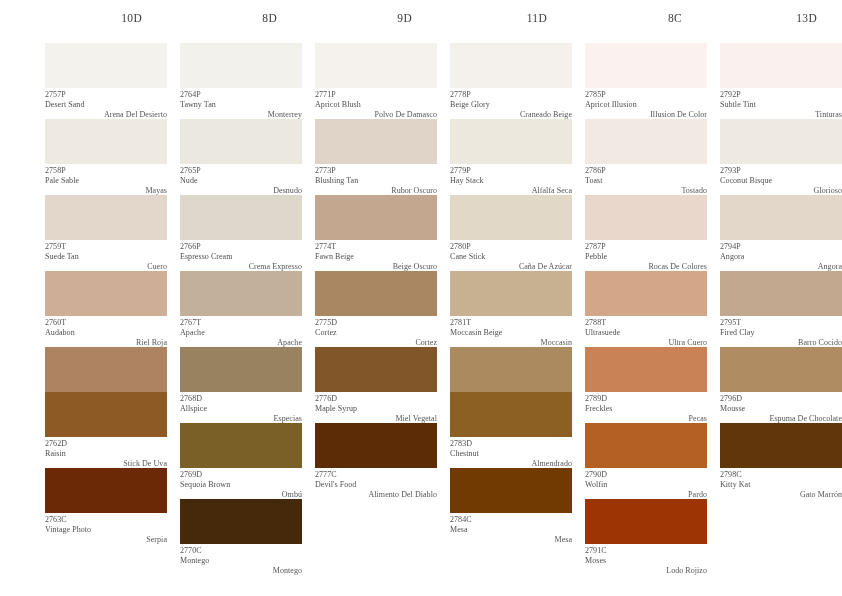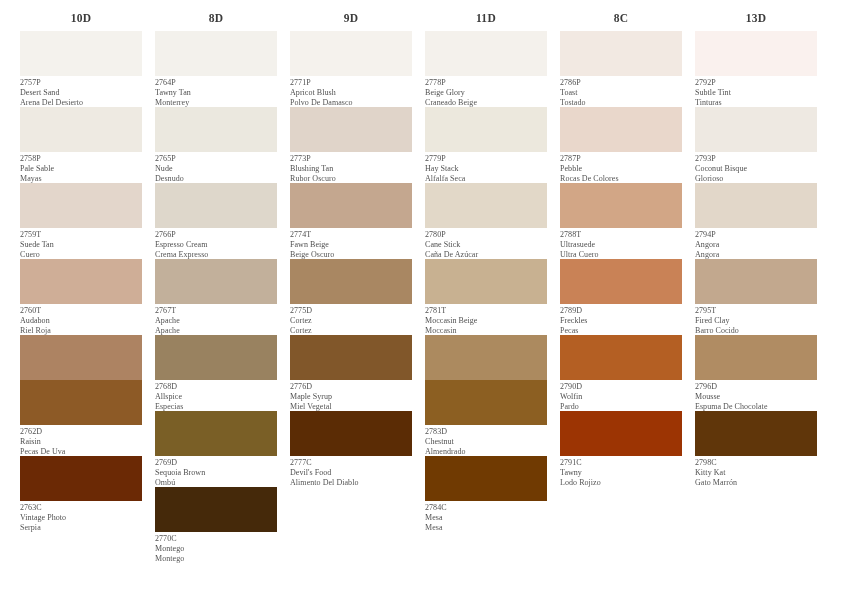--- a/index.html
+++ b/index.html
@@ -33,33 +33,34 @@
   .color-column {
     width: 122px;
     margin-right: 13px;
     display: flex;
     flex-direction: column;
   }
   .color-column:last-child {
     margin-right: 0;
   }
   .column-header {
-    text-align: center;
+    text-align: right;
     font-size: 11.5px;
-    font-weight: bold;
+    font-weight: normal;
     color: #3c3c3c;
     letter-spacing: 0.3px;
     height: 14px;
     line-height: 14px;
-    margin-bottom: 6px;
+    margin-bottom: 18px;
     font-family: "Liberation Serif", "DejaVu Serif", serif;
   }
   .swatch-cell {
     width: 122px;
     margin-bottom: 0;
+    margin-left: 25px;
   }
   .swatch-chip {
     width: 122px;
     height: 45px;
     display: block;
   }
   .swatch-labels {
     padding-top: 2px;
     padding-bottom: 2px;
     height: 31px;
@@ -76,20 +77,21 @@
     letter-spacing: 0.05px;
   }
   .swatch-code {
     color: #4f4f4f;
   }
   .swatch-name {
     color: #4f4f4f;
   }
   .swatch-name-es {
     color: #555555;
+    text-align: right;
   }
 </style>
 </head>
 <body>
 
 <div id="chart-sheet">
   <div class="columns-row">
       <div class="color-column">
         <div class="column-header">10D</div>
         <div class="swatch-cell">
@@ -125,21 +127,21 @@
           </div>
         </div>
         <div class="swatch-cell">
           <div class="swatch-chip" style="background: rgb(173, 131, 98);"></div>
         </div>
         <div class="swatch-cell">
           <div class="swatch-chip" style="background: rgb(141, 90, 38);"></div>
           <div class="swatch-labels">
             <div class="swatch-code">2762D</div>
             <div class="swatch-name">Raisin</div>
-            <div class="swatch-name-es">Pecas De Uva</div>
+            <div class="swatch-name-es">Stick De Uva</div>
           </div>
         </div>
         <div class="swatch-cell">
           <div class="swatch-chip" style="background: rgb(107, 41, 5);"></div>
           <div class="swatch-labels">
             <div class="swatch-code">2763C</div>
             <div class="swatch-name">Vintage Photo</div>
             <div class="swatch-name-es">Serpia</div>
           </div>
         </div>
@@ -304,20 +306,28 @@
           <div class="swatch-labels">
             <div class="swatch-code">2784C</div>
             <div class="swatch-name">Mesa</div>
             <div class="swatch-name-es">Mesa</div>
           </div>
         </div>
       </div>
       <div class="color-column">
         <div class="column-header">8C</div>
         <div class="swatch-cell">
+          <div class="swatch-chip" style="background: rgb(251, 242, 239);"></div>
+          <div class="swatch-labels">
+            <div class="swatch-code">2785P</div>
+            <div class="swatch-name">Apricot Illusion</div>
+            <div class="swatch-name-es">Illusion De Color</div>
+          </div>
+        </div>
+        <div class="swatch-cell">
           <div class="swatch-chip" style="background: rgb(242, 233, 226);"></div>
           <div class="swatch-labels">
             <div class="swatch-code">2786P</div>
             <div class="swatch-name">Toast</div>
             <div class="swatch-name-es">Tostado</div>
           </div>
         </div>
         <div class="swatch-cell">
           <div class="swatch-chip" style="background: rgb(233, 215, 203);"></div>
           <div class="swatch-labels">
@@ -347,21 +357,21 @@
           <div class="swatch-labels">
             <div class="swatch-code">2790D</div>
             <div class="swatch-name">Wolfin</div>
             <div class="swatch-name-es">Pardo</div>
           </div>
         </div>
         <div class="swatch-cell">
           <div class="swatch-chip" style="background: rgb(156, 52, 3);"></div>
           <div class="swatch-labels">
             <div class="swatch-code">2791C</div>
-            <div class="swatch-name">Tawny</div>
+            <div class="swatch-name">Moses</div>
             <div class="swatch-name-es">Lodo Rojizo</div>
           </div>
         </div>
       </div>
       <div class="color-column">
         <div class="column-header">13D</div>
         <div class="swatch-cell">
           <div class="swatch-chip" style="background: rgb(250, 241, 238);"></div>
           <div class="swatch-labels">
             <div class="swatch-code">2792P</div>

